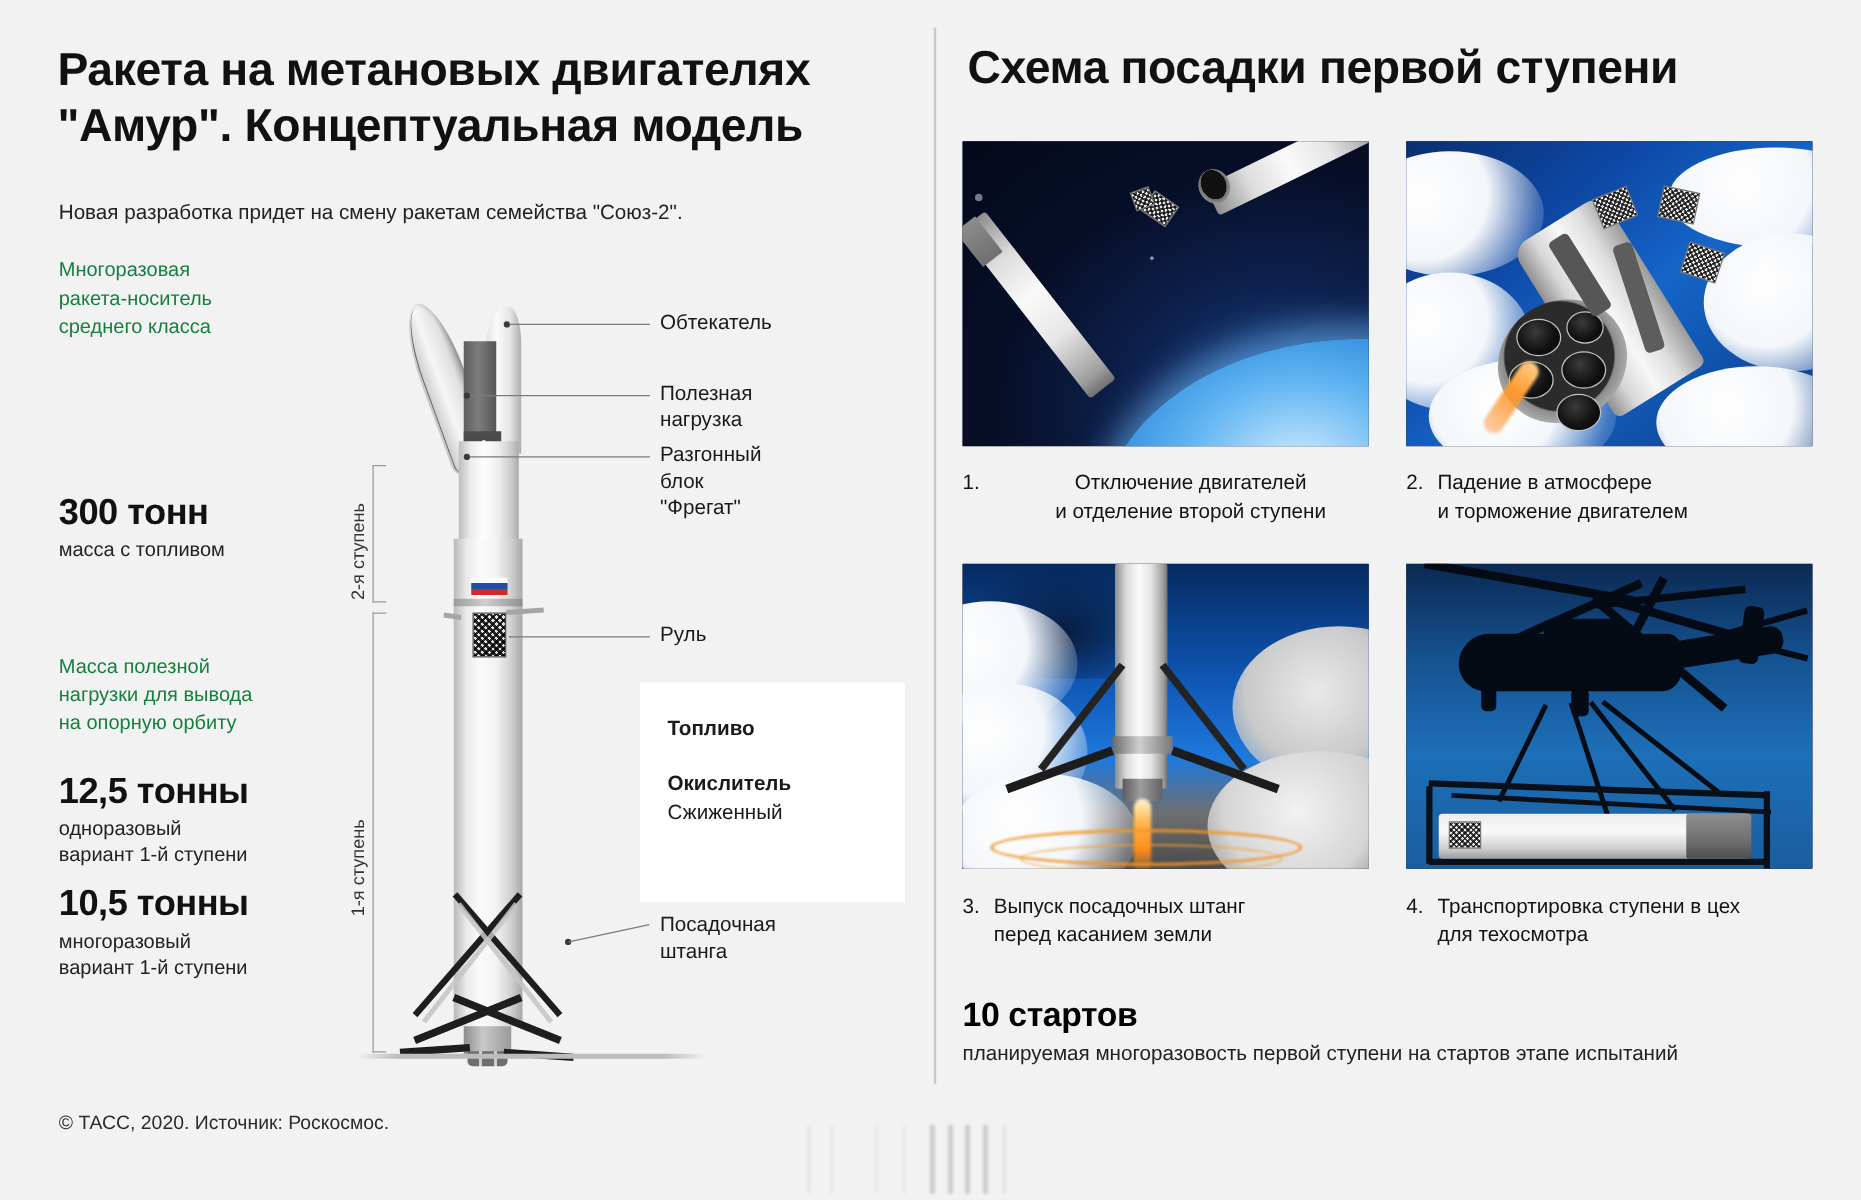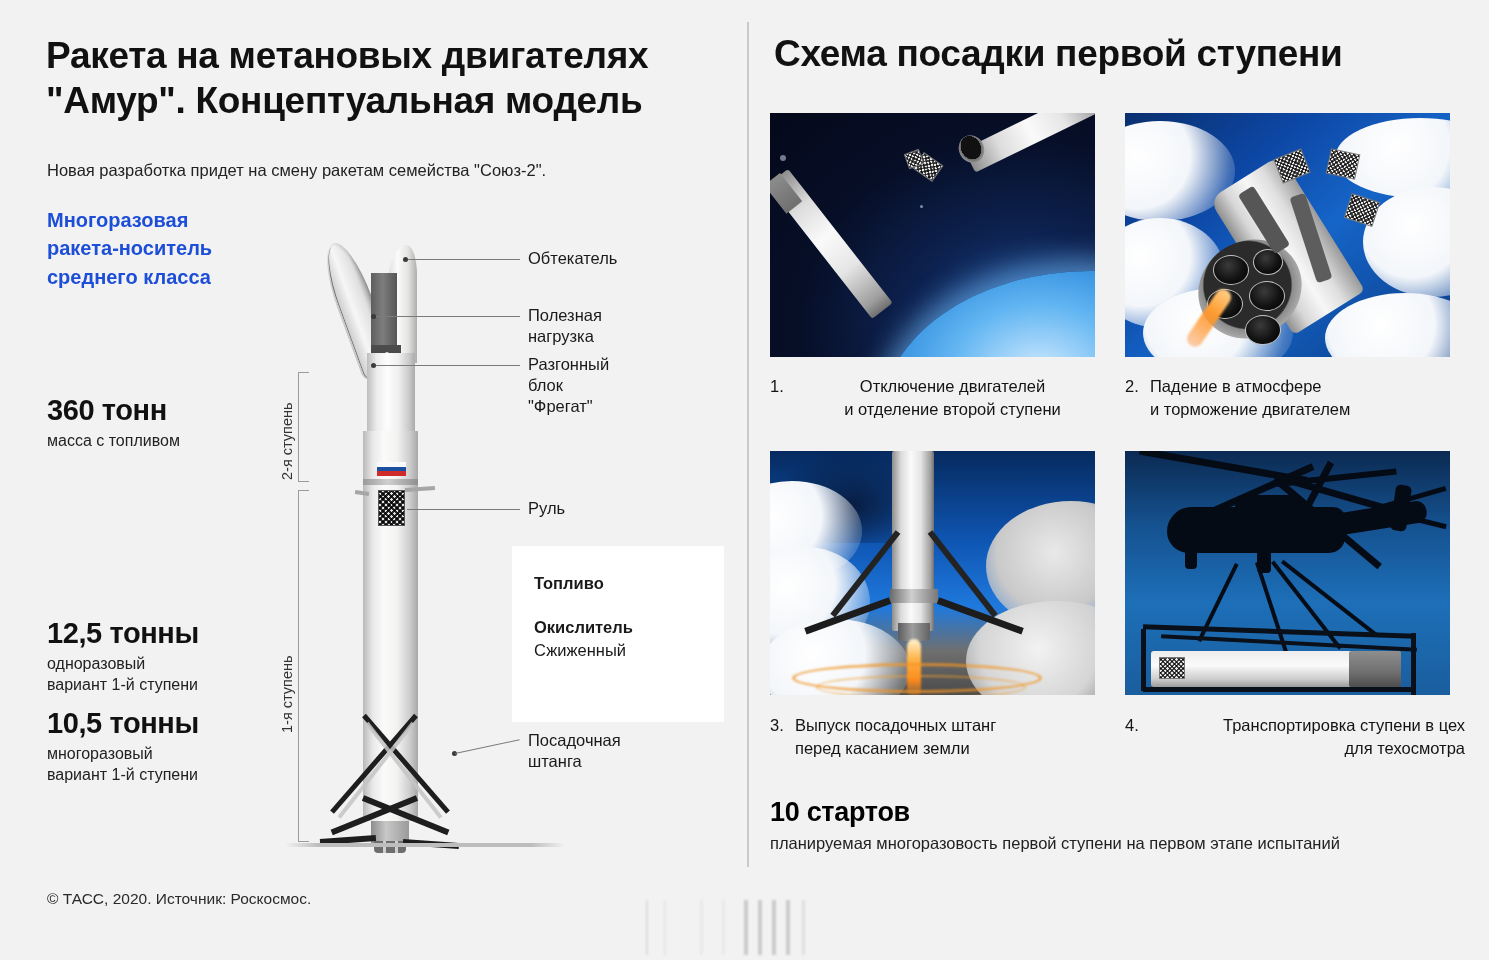--- a/index.html
+++ b/index.html
@@ -22,21 +22,21 @@
     position: absolute; left: 46px; top: 33px; width: 690px;
     font-size: 37px; font-weight: bold; line-height: 1.22; letter-spacing: -0.3px;
     color: #111;
   }
   #subtitle {
     position: absolute; left: 47px; top: 160px; width: 660px;
     font-size: 16.5px; color: #222; line-height: 1.3;
   }
 
   .stat-block { position: absolute; left: 47px; width: 230px; }
-  .stat-head { font-size: 20px; font-weight: bold; line-height: 1.42; color: #1d4ed8; }
+  .stat-head { font-size: 16px; font-weight: normal; line-height: 1.42; color: #15803d; }
   .stat-big  { font-size: 29px; font-weight: bold; line-height: 1.2; margin-top: 6px; color: #111; letter-spacing: -0.4px;}
   .stat-sub  { font-size: 16px; line-height: 1.33; color: #222; margin-top: 2px; }
 
   #blk-a { top: 206px; }
   #blk-b { top: 288px; }
   #blk-c { top: 387px; }
   #blk-d { top: 523px; }
   #blk-e { top: 610px; }
   #blk-f { top: 700px; }
 
@@ -238,24 +238,29 @@
     <div id="subtitle">Новая разработка придет на смену ракетам семейства "Союз-2".</div>
 
     <div class="stat-block" id="blk-a">
       <div class="stat-head" style="white-space: pre-line;">Многоразовая
 ракета-носитель
 среднего класса</div>
     </div>
 
 
     <div class="stat-block" id="blk-c">
-      <div class="stat-big">360 тонн</div>
+      <div class="stat-big">300 тонн</div>
       <div class="stat-sub" style="white-space: pre-line;">масса с топливом</div>
     </div>
 
+    <div class="stat-block" id="blk-d">
+      <div class="stat-head" style="white-space: pre-line;">Масса полезной
+нагрузки для вывода
+на опорную орбиту</div>
+    </div>
 
     <div class="stat-block" id="blk-e">
       <div class="stat-big">12,5 тонны</div>
       <div class="stat-sub" style="white-space: pre-line;">одноразовый
 вариант 1-й ступени</div>
     </div>
 
     <div class="stat-block" id="blk-f">
       <div class="stat-big">10,5 тонны</div>
       <div class="stat-sub" style="white-space: pre-line;">многоразовый
@@ -441,24 +446,24 @@
       <span class="txt" style="white-space:pre-line;">Падение в атмосфере
 и торможение двигателем</span>
     </div>
     <div class="cap" id="cap3">
       <span class="num">3.</span>
       <span class="txt" style="white-space:pre-line;">Выпуск посадочных штанг
 перед касанием земли</span>
     </div>
     <div class="cap" id="cap4">
       <span class="num">4.</span>
-      <span class="txt" style="white-space:pre-line;text-align:right;">Транспортировка ступени в цех
+      <span class="txt" style="white-space:pre-line;">Транспортировка ступени в цех
 для техосмотра</span>
     </div>
 
     <div id="starts-big">10 стартов</div>
-    <div id="starts-sub">планируемая многоразовость первой ступени на первом этапе испытаний</div>
+    <div id="starts-sub">планируемая многоразовость первой ступени на стартов этапе испытаний</div>
 
   </div>
 
   <div id="ghost-artifact"></div>
 
 </div>
 
 </body></html>

